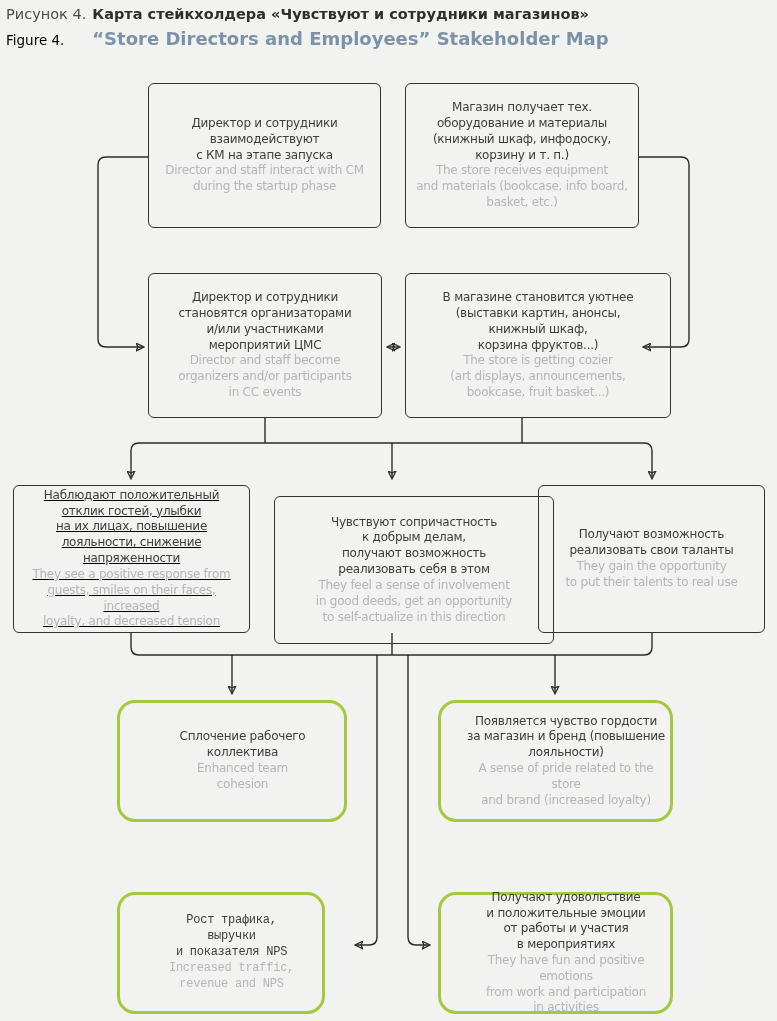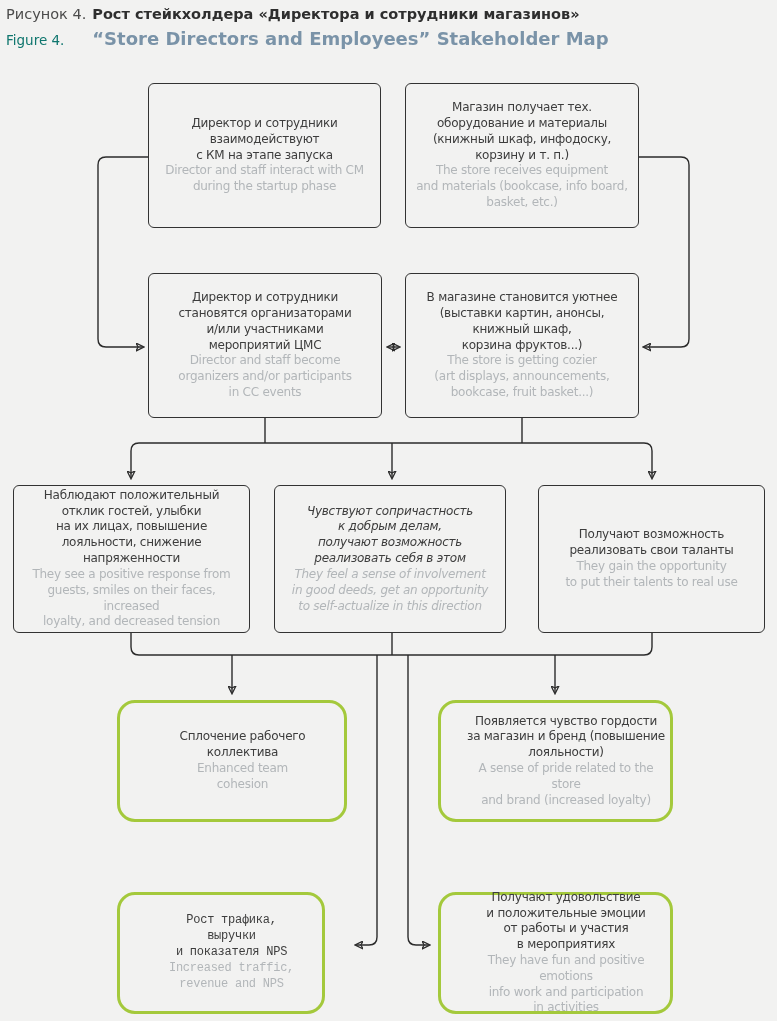--- a/index.html
+++ b/index.html
@@ -25,21 +25,21 @@
   .header{
     position:absolute;left:6px;top:6px;
     display:grid;
     grid-template-columns:max-content 1fr;
     column-gap:8px;row-gap:3px;
     align-items:baseline;
     gap:6px;
   }
   .hdr-label-ru{font-size:14.5px;color:#4b4b4b;}
   .hdr-title-ru{font-size:14.5px;font-weight:bold;color:#2e2e2e;}
-  .hdr-label-en{font-size:13.5px;color:#0f766e;}
+  .hdr-label-en{font-size:13.5px;color:#000000;}
   .hdr-title-en{font-size:18px;font-weight:bold;color:var(--blue);}
 
   
   svg.wires{position:absolute;left:0;top:0;width:777px;height:1021px;}
   svg.wires path{fill:none;stroke:var(--line);stroke-width:1.4;}
 
   
   .node{
     position:absolute;box-sizing:border-box;
     border:1.5px solid var(--border);
@@ -50,37 +50,37 @@
     padding:4px 5px;
     font-size:12px;line-height:1.32;letter-spacing:-0.25px;
   }
   .node.outcome{border:3.5px solid var(--accent);border-radius:18px;padding-left:26px;}
   .node .ru{color:var(--ru);white-space:pre-line;}
   .node .en{color:var(--en);white-space:pre-line;}
 
   #n0 {left:148px;top:83px; width:233px;height:145px;}
   #n1 {left:405px;top:83px; width:234px;height:145px;}
   #n2 {left:148px;top:273px;width:234px;height:145px;}
-  #n3 {left:405px;top:273px;width:234px;height:145px;}
-  #n4 {left:13px; top:485px;width:237px;height:148px;}
-  #n5 {left:274px;top:485px;width:232px;height:148px;font-style:italic;}
+  #n3 {left:405px;top:273px;width:266px;height:145px;}
+  #n4 {left:13px; top:485px;width:237px;height:148px;text-decoration:underline;}
+  #n5 {left:274px;top:496px;width:280px;height:148px;}
   #n6 {left:538px;top:485px;width:227px;height:148px;}
   #n7 {left:117px;top:700px;width:230px;height:122px;}
   #n8 {left:438px;top:700px;width:235px;height:122px;}
   #n9 {left:117px;top:892px;width:208px;height:122px;font-family:Liberation Mono, monospace;}
   #n10{left:438px;top:892px;width:235px;height:122px;}
 </style>
 </head>
 <body>
 
 <div class="stage">
 
   <div class="header">
     <span class="hdr-label-ru">Рисунок 4.</span>
-    <span class="hdr-title-ru">Рост стейкхолдера «Директора и сотрудники магазинов»</span>
+    <span class="hdr-title-ru">Карта стейкхолдера «Чувствуют и сотрудники магазинов»</span>
     <span class="hdr-label-en">Figure 4.</span>
     <span class="hdr-title-en">“Store Directors and Employees” Stakeholder Map</span>
   </div>
 
   <svg class="wires" viewBox="0 0 777 1021" xmlns="http://www.w3.org/2000/svg">
     <defs>
       <marker id="arr" viewBox="0 0 10 10" refX="8" refY="5" markerWidth="9" markerHeight="9" orient="auto-start-reverse" markerUnits="userSpaceOnUse">
         <path d="M0,0.5 L9,5 L0,9.5 L2.6,5 z" fill="#2b2b2b" stroke="none"></path>
       </marker>
     </defs>
@@ -192,17 +192,17 @@
     <div class="en">Increased traffic,
 revenue and NPS</div>
   </div>
 
   <div class="node outcome" id="n10">
     <div class="ru">Получают удовольствие
 и положительные эмоции
 от работы и участия
 в мероприятиях</div>
     <div class="en">They have fun and positive emotions
-info work and participation
+from work and participation
 in activities</div>
   </div>
 
 </div>
 
 </body></html>

